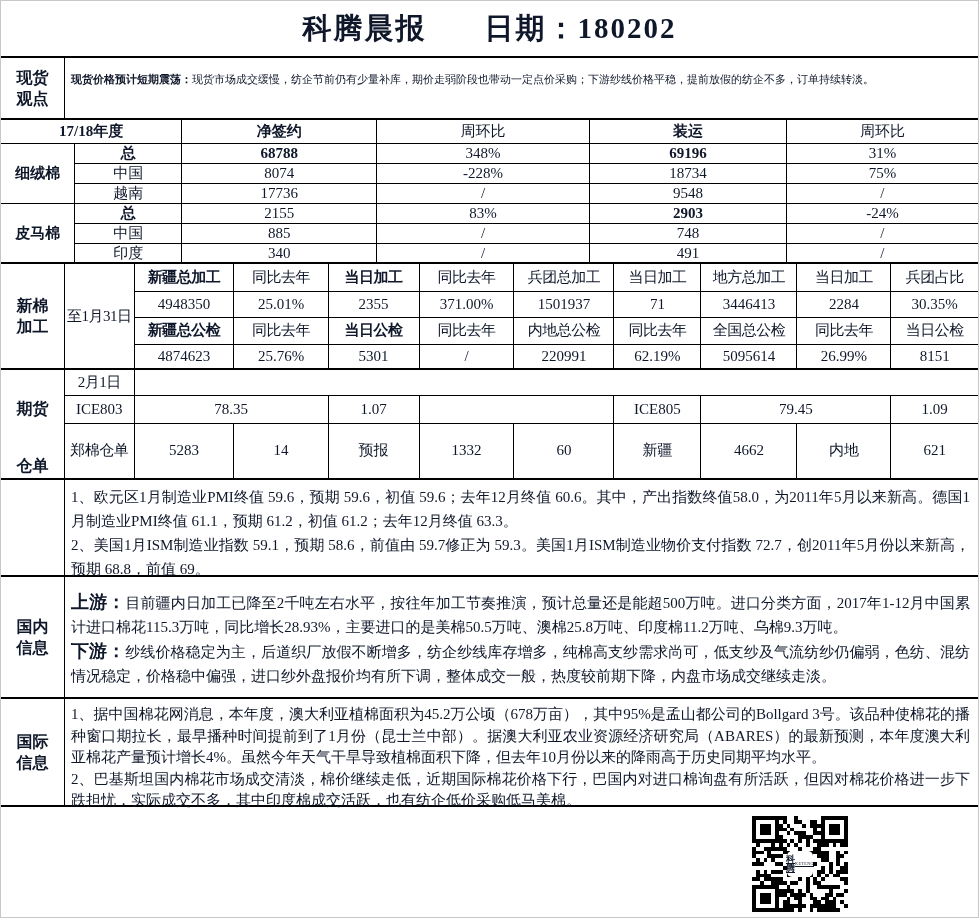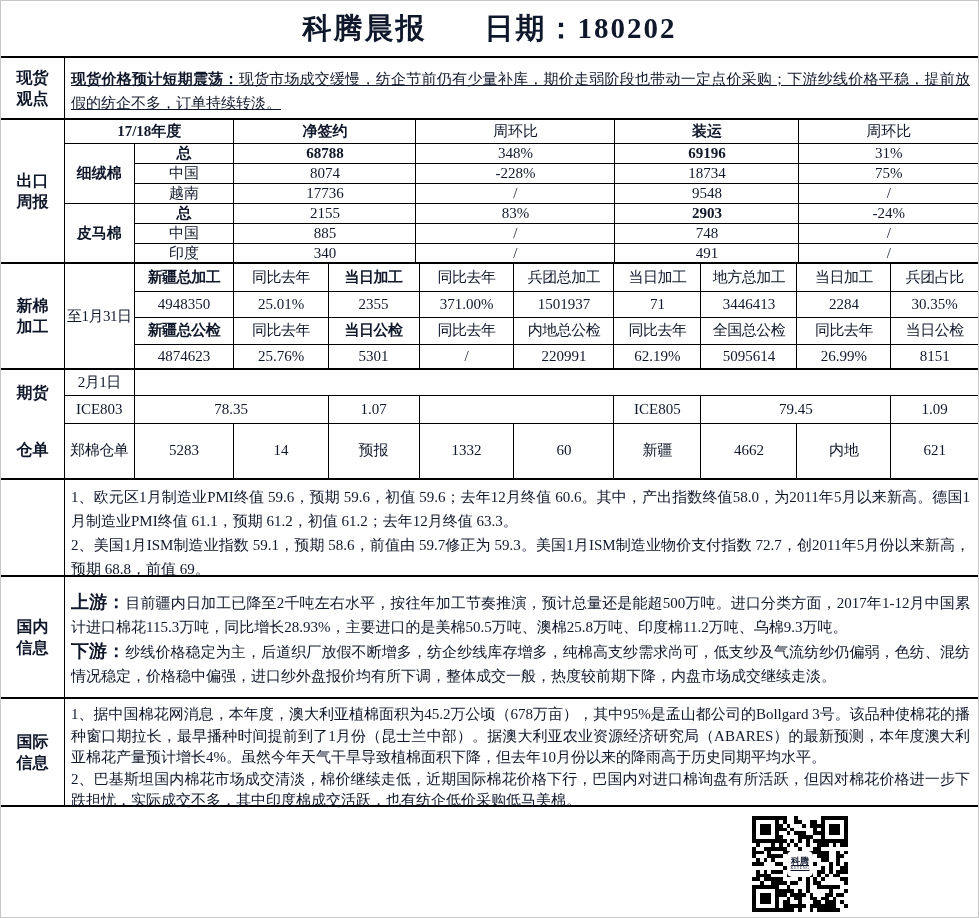--- a/index.html
+++ b/index.html
@@ -33,33 +33,33 @@
   }
   td.b{font-weight:bold;}
   td.right{text-align:right;padding-right:6px;}
   td.small{font-size:14px;letter-spacing:-0.5px;}
 
   
   .para{padding:5px 8px 12px 6px;font-size:15px;line-height:24px;text-align:justify;}
   .para b{font-size:18px;}
   .para-domestic{padding:13px 8px 4px 6px;line-height:24px;}
   .para-intl{padding:5px 8px 4px 6px;line-height:21.5px;}
-  .spot-para{padding:9px 8px 4px 6px;font-size:15px;line-height:24px;text-align:justify;text-decoration:underline;}
+  .spot-para{padding:9px 8px 4px 6px;font-size:11px;line-height:24px;text-align:justify;}
 
   
-  .futures-label{justify-content:flex-start;padding-top:12px;gap:36px;}
+  .futures-label{justify-content:flex-start;padding-top:28px;gap:36px;}
 
   
   .qr-row{height:113px;display:flex;align-items:center;justify-content:flex-end;}
   .qr-wrap{position:relative;width:96px;height:96px;margin-right:130px;}
   .qr-wrap svg{position:absolute;inset:0;}
   .qr-center{
     position:absolute;left:50%;top:50%;transform:translate(-50%,-50%);
     width:26px;height:26px;background:#fff;border-radius:5px;
-    display:flex;flex-direction:column;align-items:center;justify-content:center;line-height:1;text-decoration:underline;
+    display:flex;align-items:center;justify-content:center;line-height:1;text-decoration:underline;
   }
   .qr-center .t1{font-size:9px;font-weight:bold;}
   .qr-center .t2{font-size:4px;letter-spacing:0.5px;}
 </style>
 </head>
 <body>
 
 <div class="page">
 
   <div class="title-bar">
@@ -73,24 +73,20 @@
       <div class="slabel">
         <span>现货</span>
         <span>观点</span>
       </div>
       <div class="sbody spot-para">
         <b>现货价格预计短期震荡：</b><span>现货市场成交缓慢，纺企节前仍有少量补库，期价走弱阶段也带动一定点价采购；下游纱线价格平稳，提前放假的纺企不多，订单持续转淡。</span>
       </div>
     </div>
 
     <div class="section" style="height:144px">
-      <div class="slabel">
-        <span>出口</span>
-        <span>周报</span>
-      </div>
       <div class="sbody">
         <table class="grid">
           <colgroup>
               <col style="width:7.56%">
               <col style="width:10.95%">
               <col style="width:19.93%">
               <col style="width:21.8%">
               <col style="width:20.15%">
               <col style="width:19.61%">
             </colgroup>

